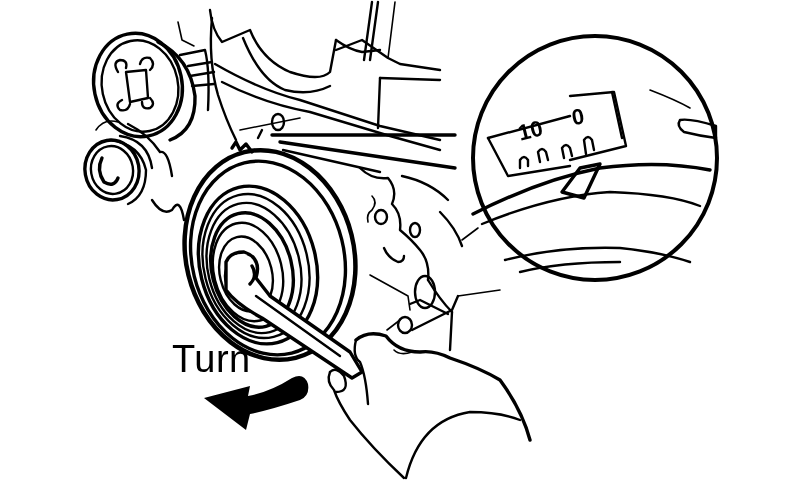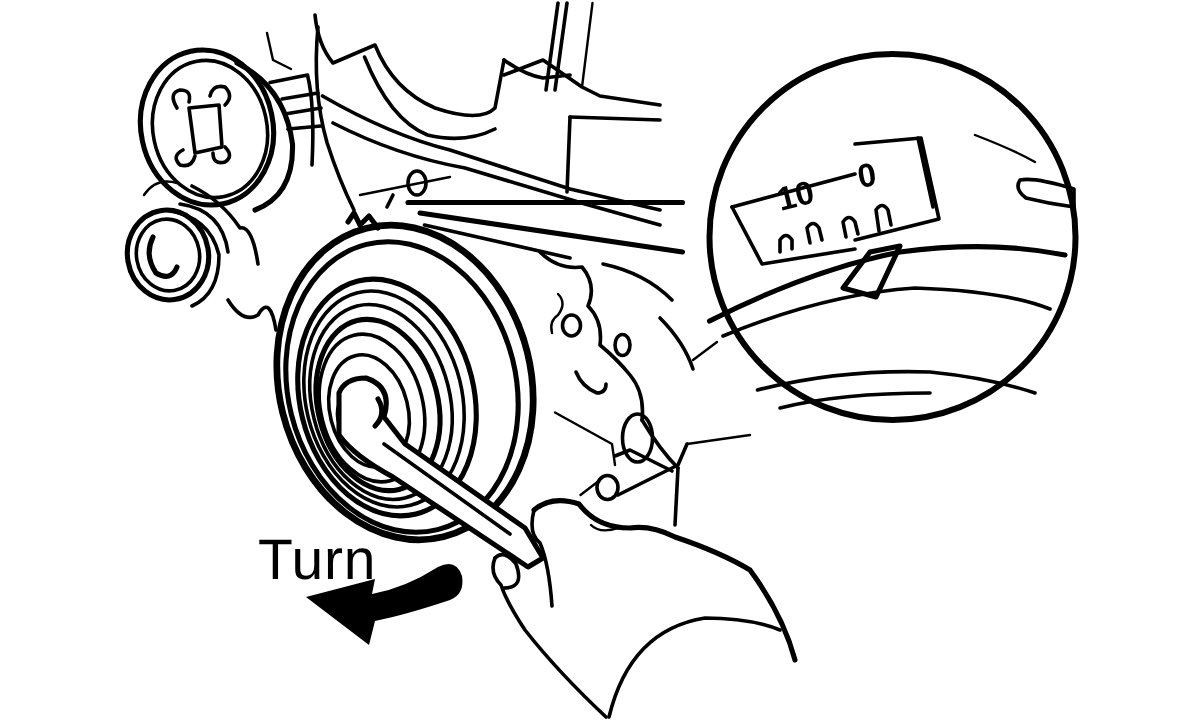--- a/index.html
+++ b/index.html
@@ -4,21 +4,21 @@
 <style>
   html, body { margin: 0; padding: 0; background: #ffffff; }
   body { width: 800px; height: 480px; overflow: hidden; position: relative; font-family: "Liberation Sans", sans-serif; }
   #figure { position: absolute; left: 0; top: 0; width: 800px; height: 480px; }
   .ln { fill: none; stroke: #000; stroke-linecap: round; stroke-linejoin: round; }
   .w1 { stroke-width: 1.6; }
   .w2 { stroke-width: 2.4; }
   .w3 { stroke-width: 3.4; }
   .w4 { stroke-width: 4.5; }
   .fillw { fill: #fff; }
-  .turn-label { position: absolute; left: 172px; top: 340px; font-size: 38px; color: #000; letter-spacing: 0.5px; font-family: "Liberation Sans", sans-serif; line-height: 1; margin-top: 15px; }
+  .turn-label { position: absolute; left: 172px; top: 340px; font-size: 38px; color: #000; letter-spacing: 0.5px; font-family: "Liberation Sans", sans-serif; line-height: 1; }
   .mark-text { font-family: "Liberation Sans", sans-serif; font-weight: bold; fill: #000; }
 </style>
 </head>
 <body>
 
 <svg id="figure" viewBox="0 0 800 480" xmlns="http://www.w3.org/2000/svg">
 
   <g>
 
     <path class="ln w2" d="M210 10 Q212 30 222 42 L250 30 Q262 60 290 72 Q320 82 330 72 L336 40"></path>

